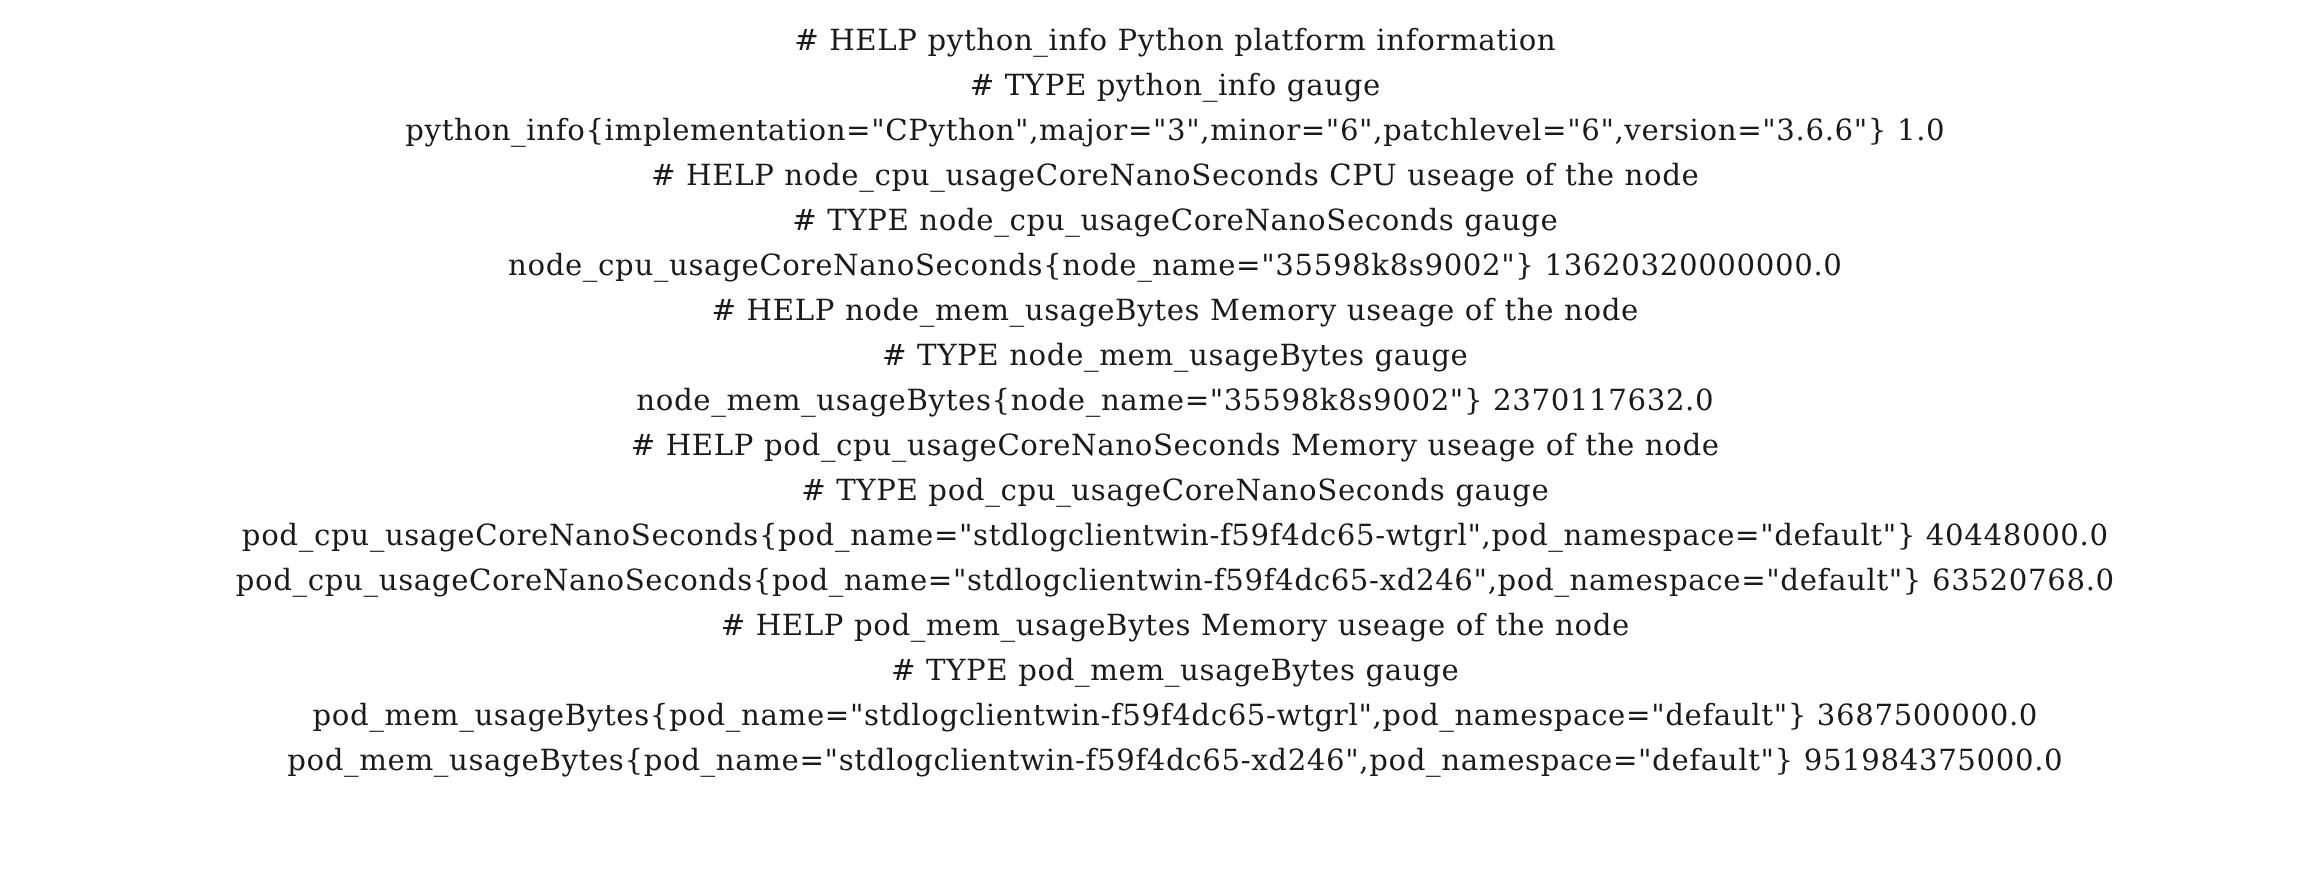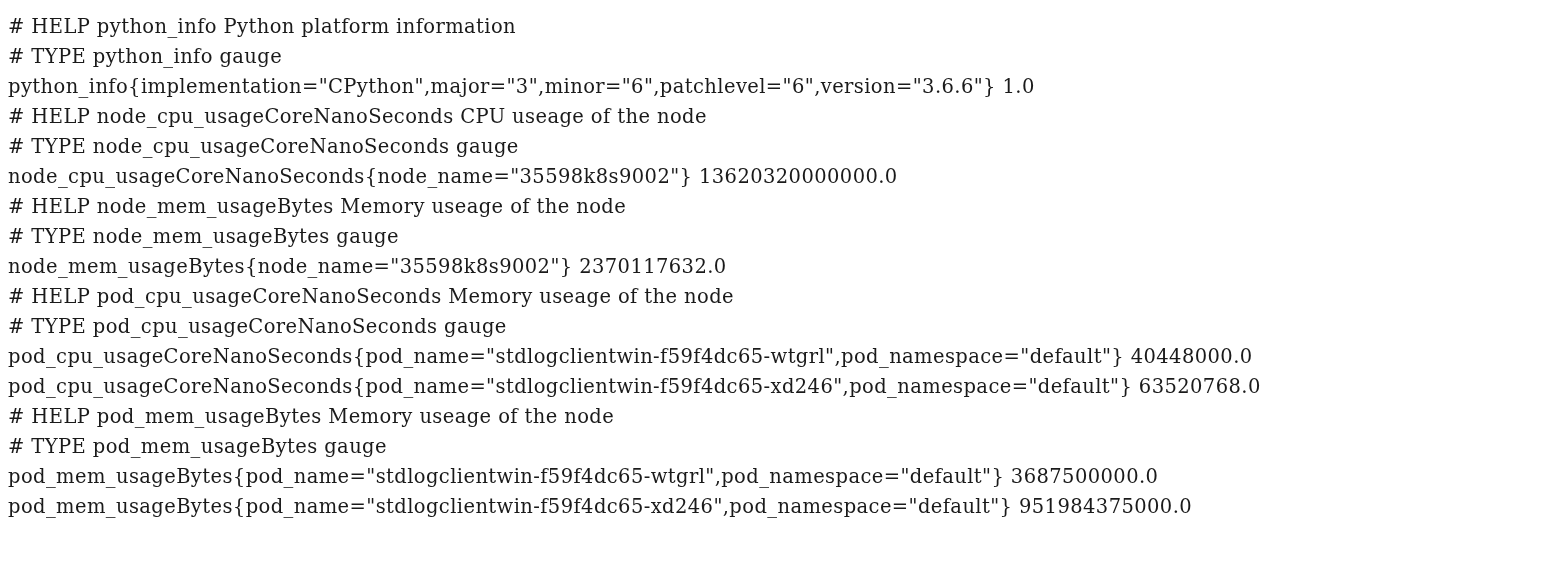--- a/index.html
+++ b/index.html
@@ -8,22 +8,23 @@
     padding: 0;
     background: #ffffff;
   }
   body {
     width: 1549px;
     height: 583px;
     overflow: hidden;
     font-family: "DejaVu Sans Mono", "Liberation Mono", monospace;
   }
   #metrics-output {
-    padding: 12px 0 0 8px;
+    padding: 12px 0 0 18px;
     margin: 0;
+    text-align: center;
   }
   .metric-line {
     font-family: "DejaVu Serif", "Liberation Serif", serif;
     font-size: 19.5px;
     line-height: 30px;
     color: #111111;
     white-space: pre;
     letter-spacing: 0.4px;
     height: 30px;
     font-weight: 400;

